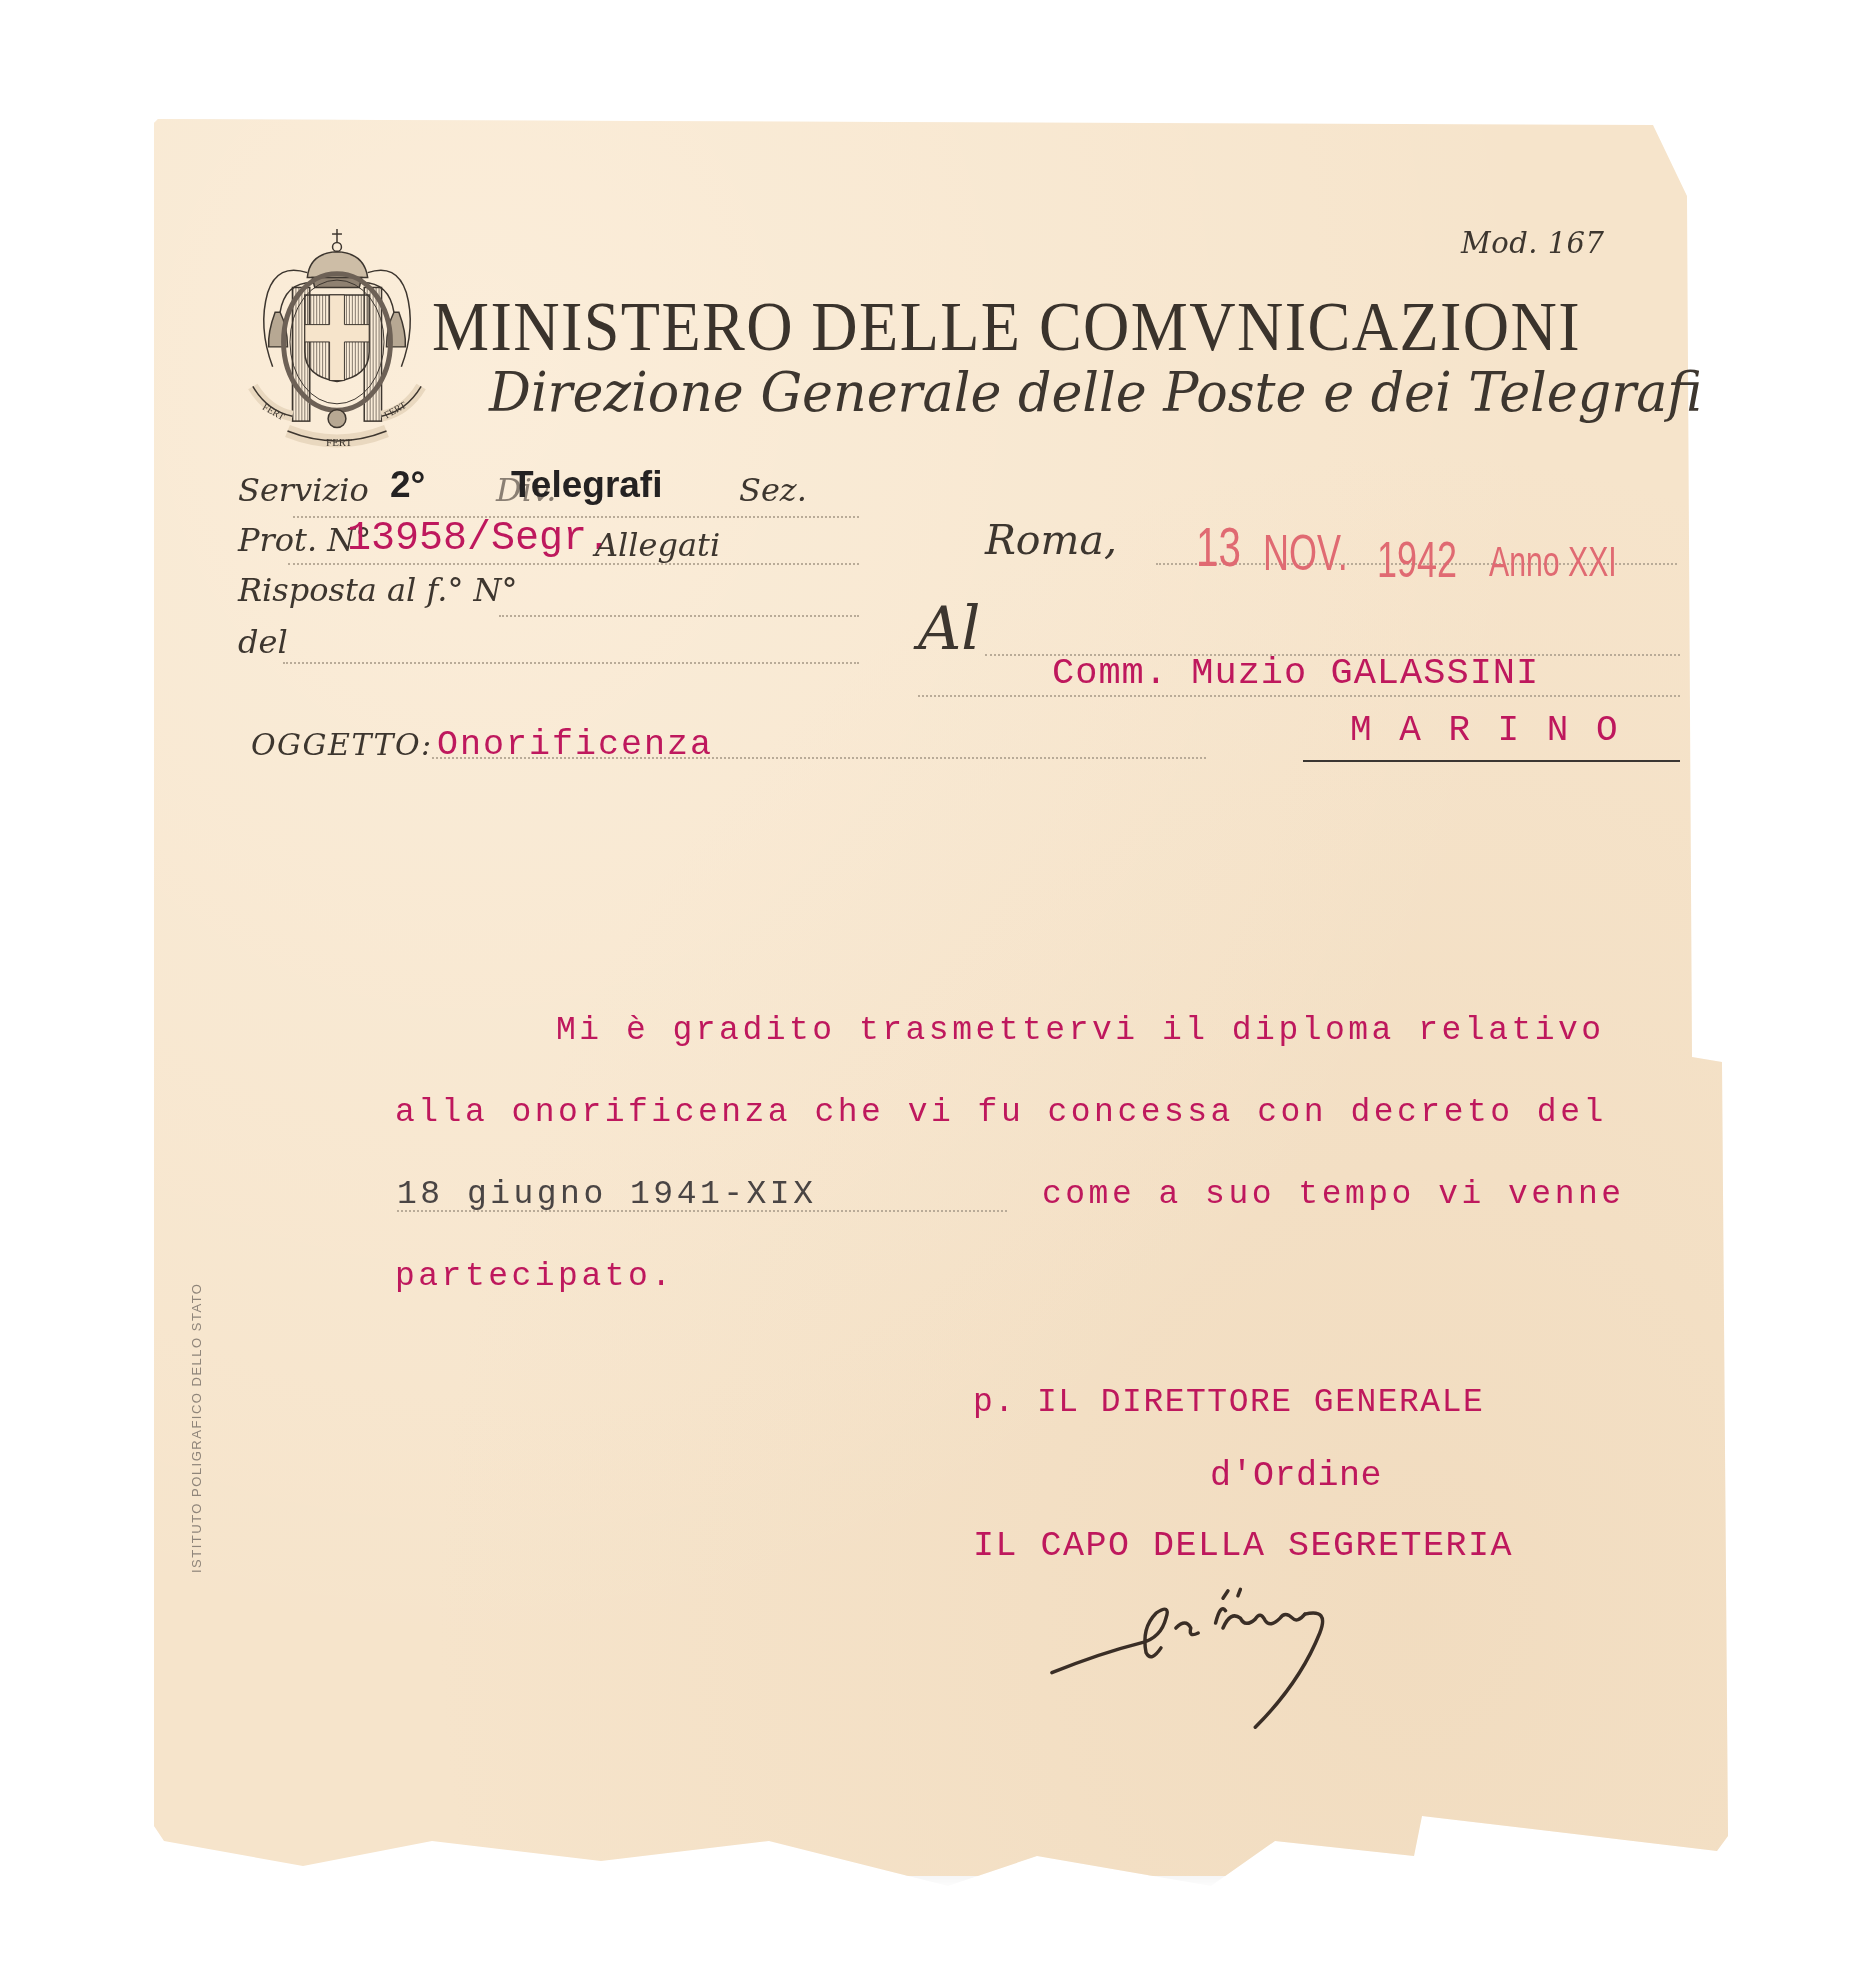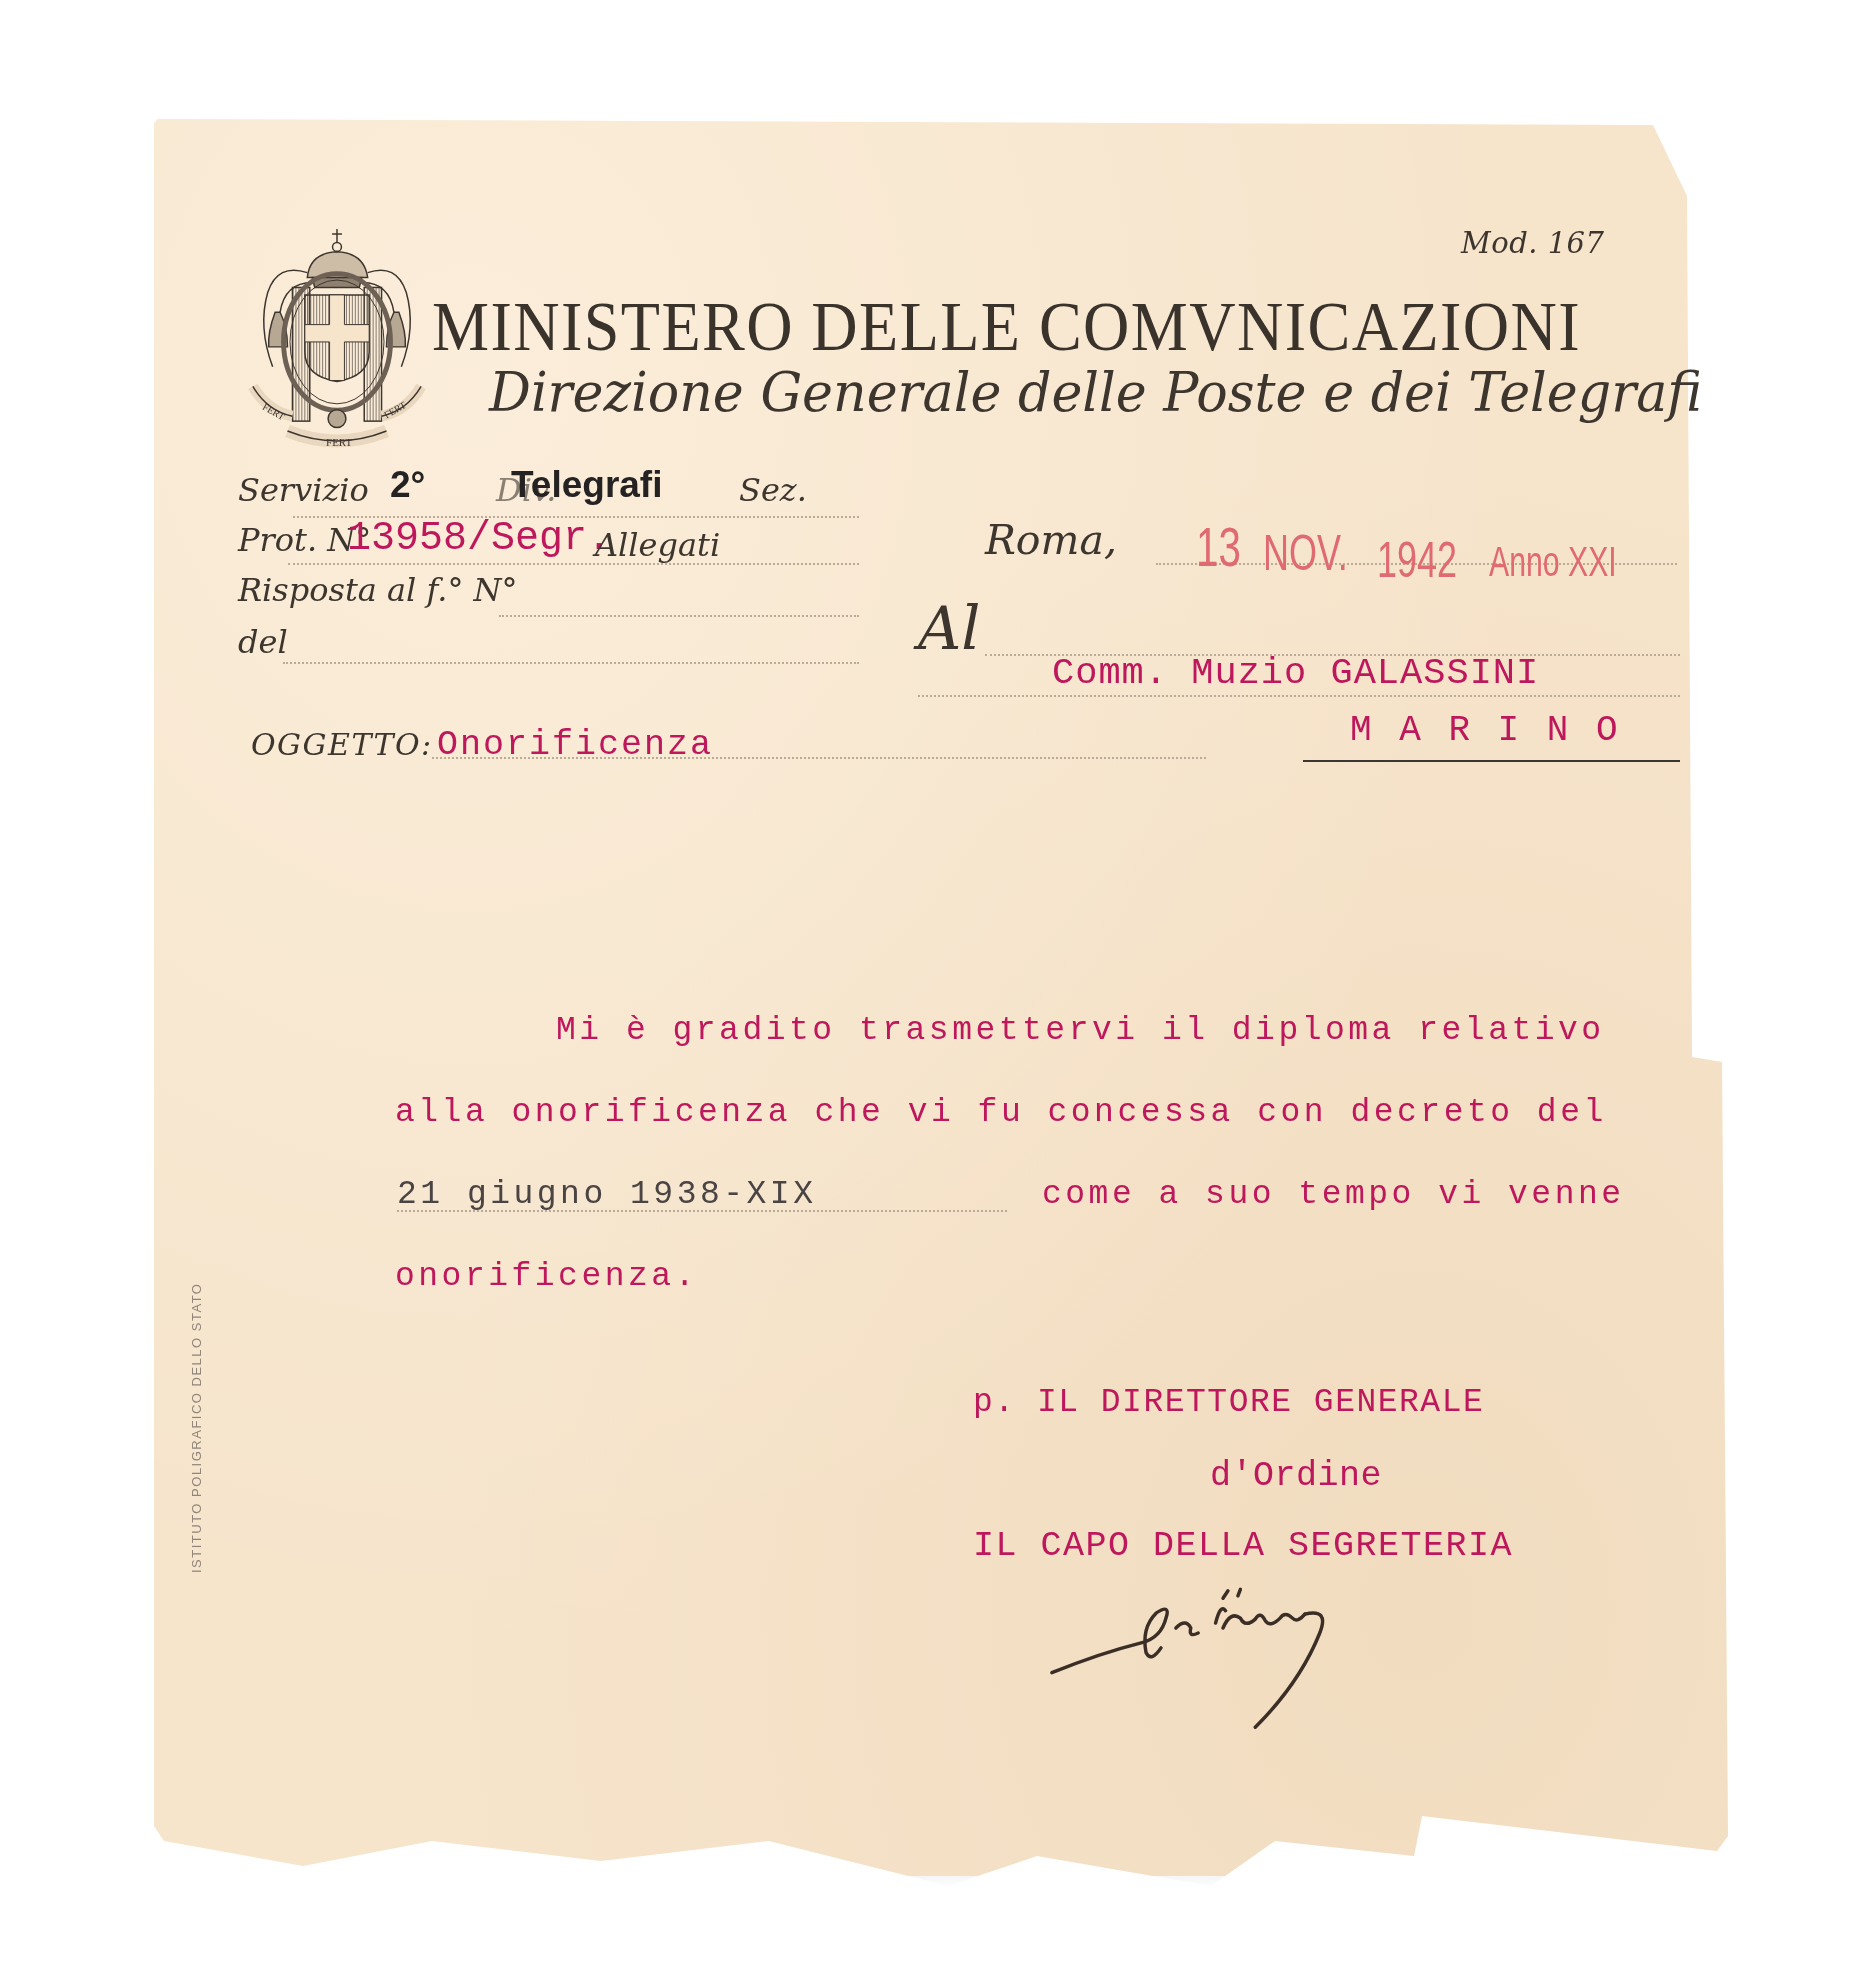--- a/index.html
+++ b/index.html
@@ -141,24 +141,24 @@
 <div class="dotline" style="left:918px; top:695px; width:762px;"></div>
 <div class="abs typed" style="left:1350px; top:710px; font-size:36px; letter-spacing:3px; white-space:nowrap;">M A R I N O</div>
 <div class="underline-thick" style="left:1303px; top:760px; width:377px;"></div>
 
 <div class="abs script" style="left:251px; top:727px; font-size:30px; letter-spacing:1.5px;">OGGETTO:</div>
 <div class="abs typed" style="left:437px; top:725px; font-size:35px; letter-spacing:2px; white-space:nowrap;">Onorificenza</div>
 <div class="dotline" style="left:432px; top:757px; width:774px;"></div>
 
 <div class="abs typed body-line" style="left:556px; top:1012px;">Mi è gradito trasmettervi il diploma relativo</div>
 <div class="abs typed body-line" style="left:395px; top:1094px;">alla onorificenza che vi fu concessa con decreto del</div>
-<div class="abs typed body-line" style="left:397px; top:1176px; color:#4a4544;">21 giugno 1938-XIX</div>
+<div class="abs typed body-line" style="left:397px; top:1176px; color:#4a4544;">18 giugno 1941-XIX</div>
 <div class="dotline" style="left:397px; top:1210px; width:610px;"></div>
 <div class="abs typed body-line" style="left:1042px; top:1176px;">come a suo tempo vi venne</div>
-<div class="abs typed body-line" style="left:395px; top:1258px;">onorificenza.</div>
+<div class="abs typed body-line" style="left:395px; top:1258px;">partecipato.</div>
 
 <div class="abs typed body-line" style="left:973px; top:1384px; letter-spacing:1.5px;">p. IL DIRETTORE GENERALE</div>
 <div class="abs typed body-line" style="left:1174px; top:1456px; letter-spacing:0.5px; font-size:35px;margin-left:36px;">d'Ordine</div>
 <div class="abs typed body-line" style="left:973px; top:1526px; letter-spacing:1.5px; font-size:35px;">IL CAPO DELLA SEGRETERIA</div>
 
 <div class="abs signature">
   <svg width="397" height="258" viewBox="0 0 800 520" fill="none" stroke="#3a2e26" stroke-width="7" stroke-linecap="round" stroke-linejoin="round">
     <path d="M50 340 Q150 300 230 280 Q270 270 280 230 Q290 200 260 220 Q230 250 240 300 Q250 320 270 290"></path>
     <path d="M300 250 Q320 230 330 250 Q325 270 345 260"></path>
     <path d="M380 240 Q390 200 400 215 M395 250 Q410 215 430 230 Q440 250 460 232 Q470 215 480 235 Q490 250 510 230 Q520 215 535 230 Q545 240 560 222"></path>

